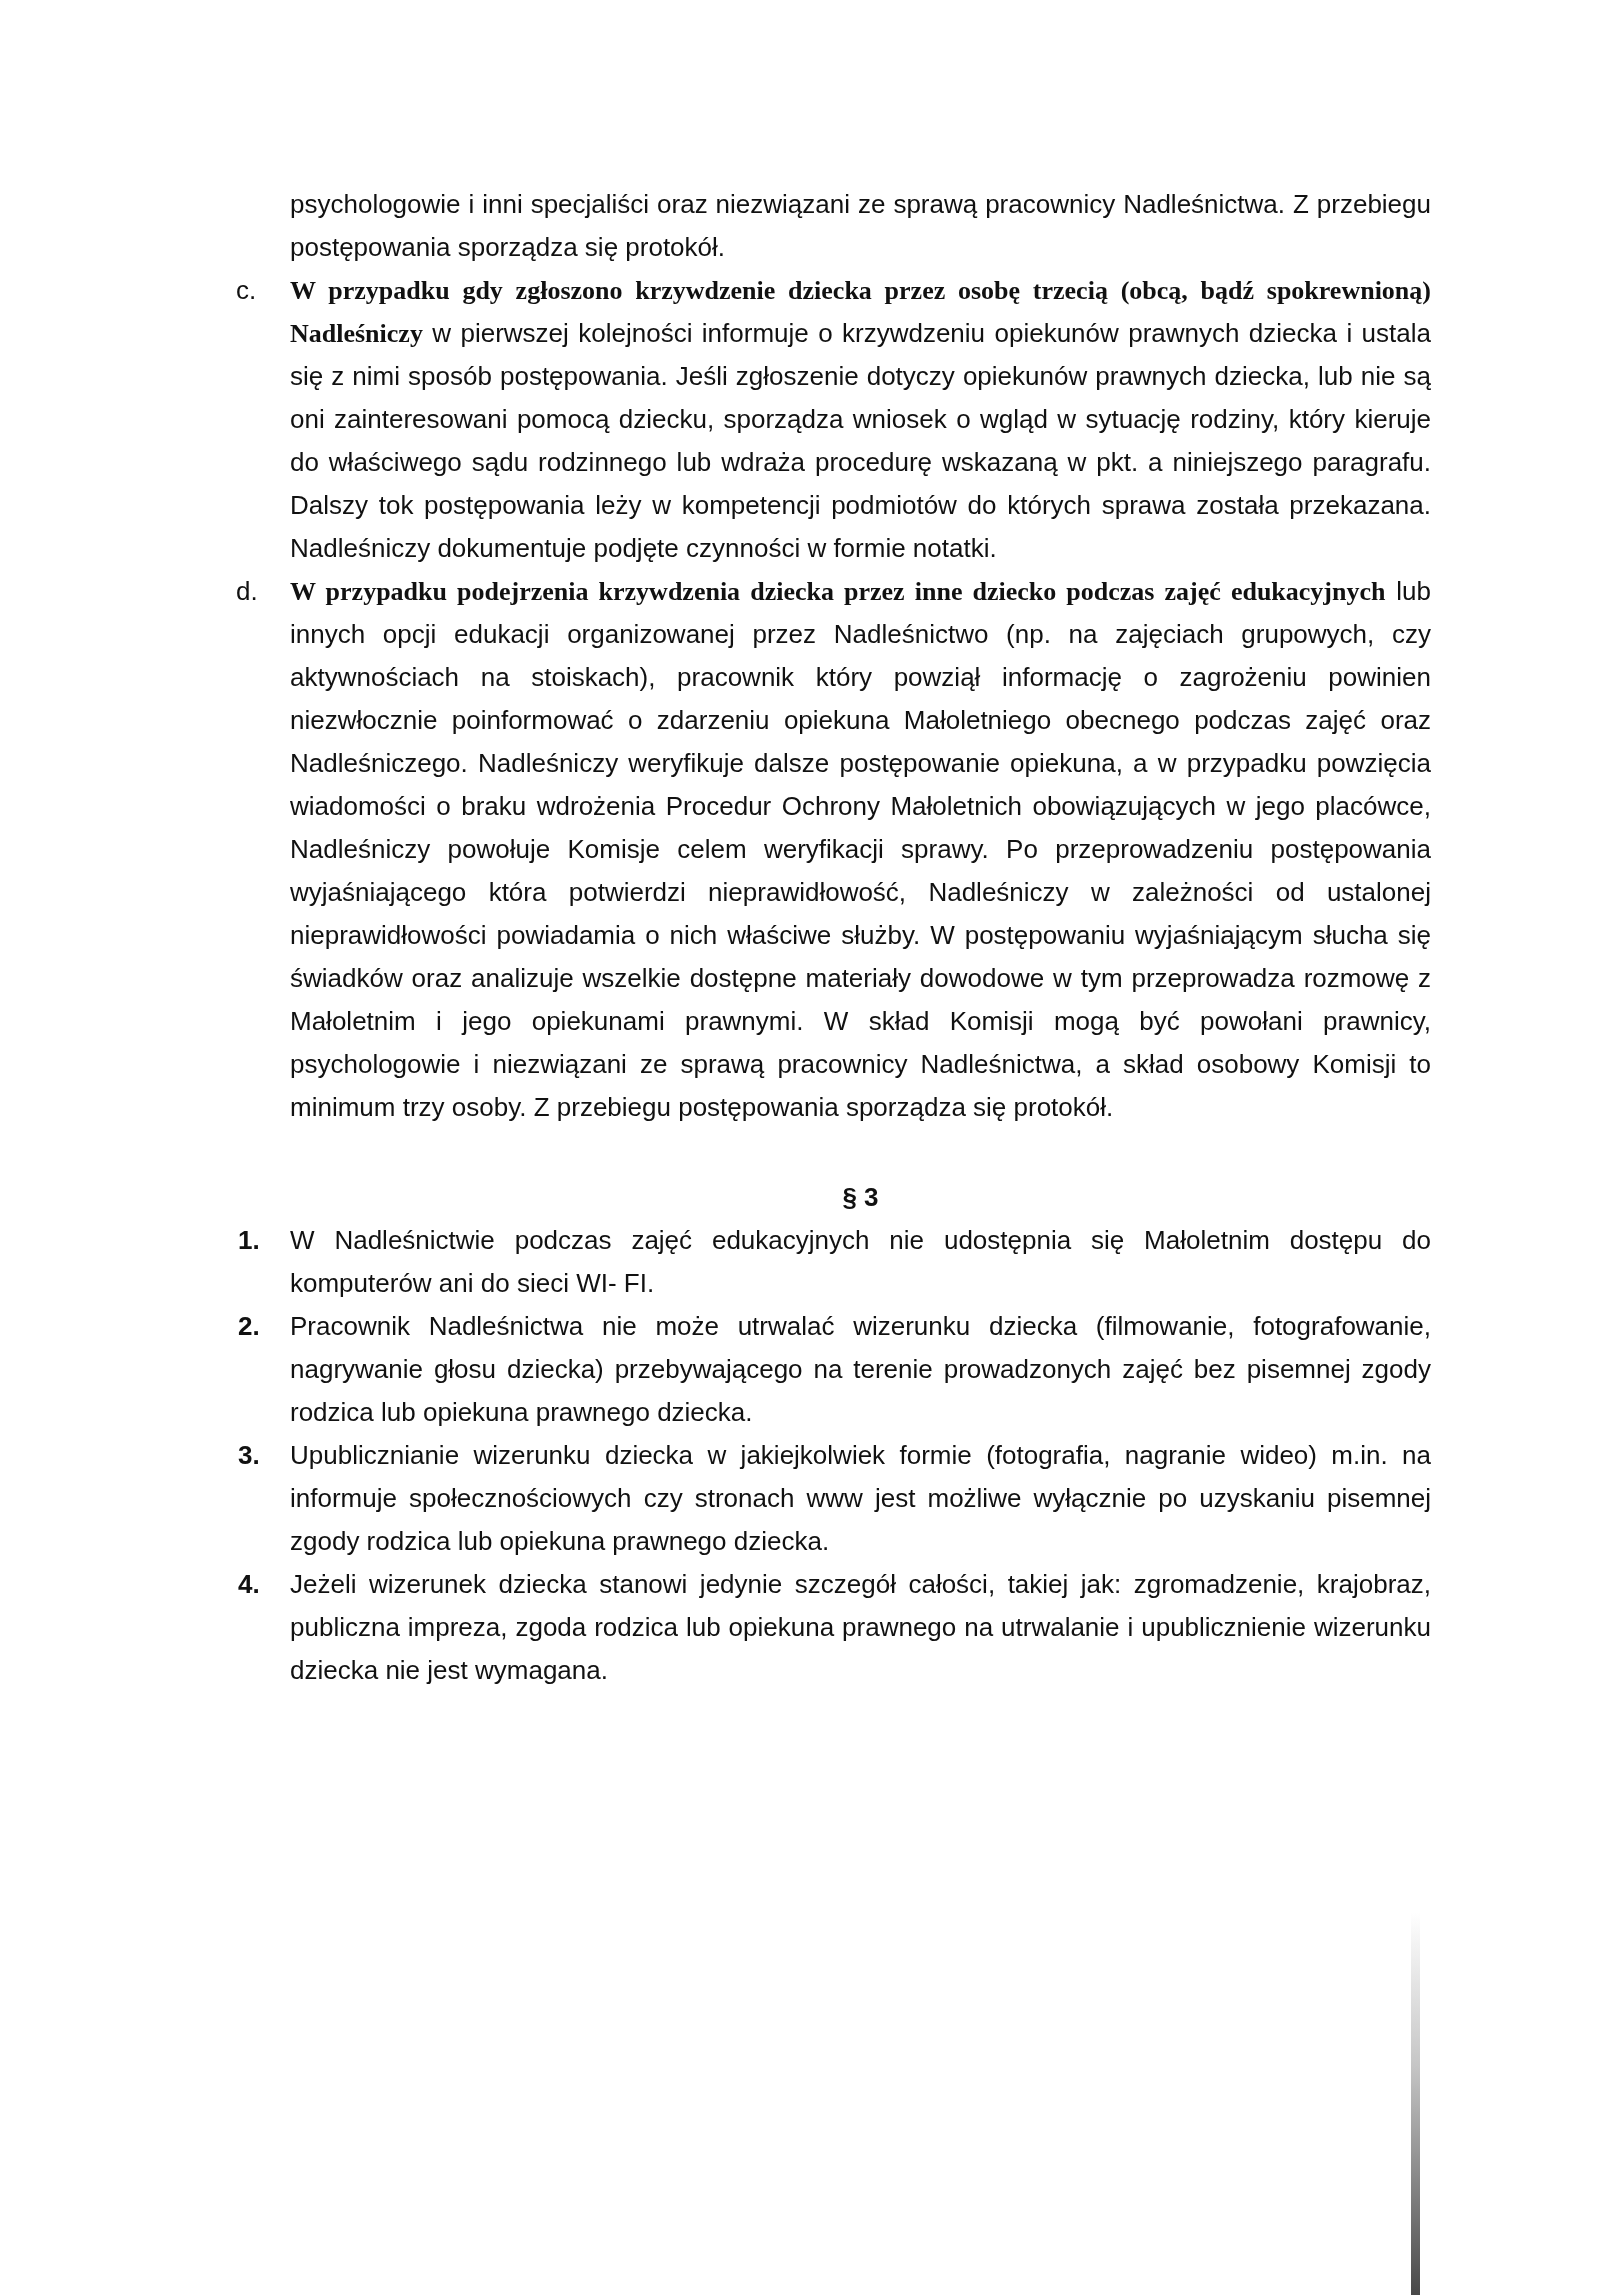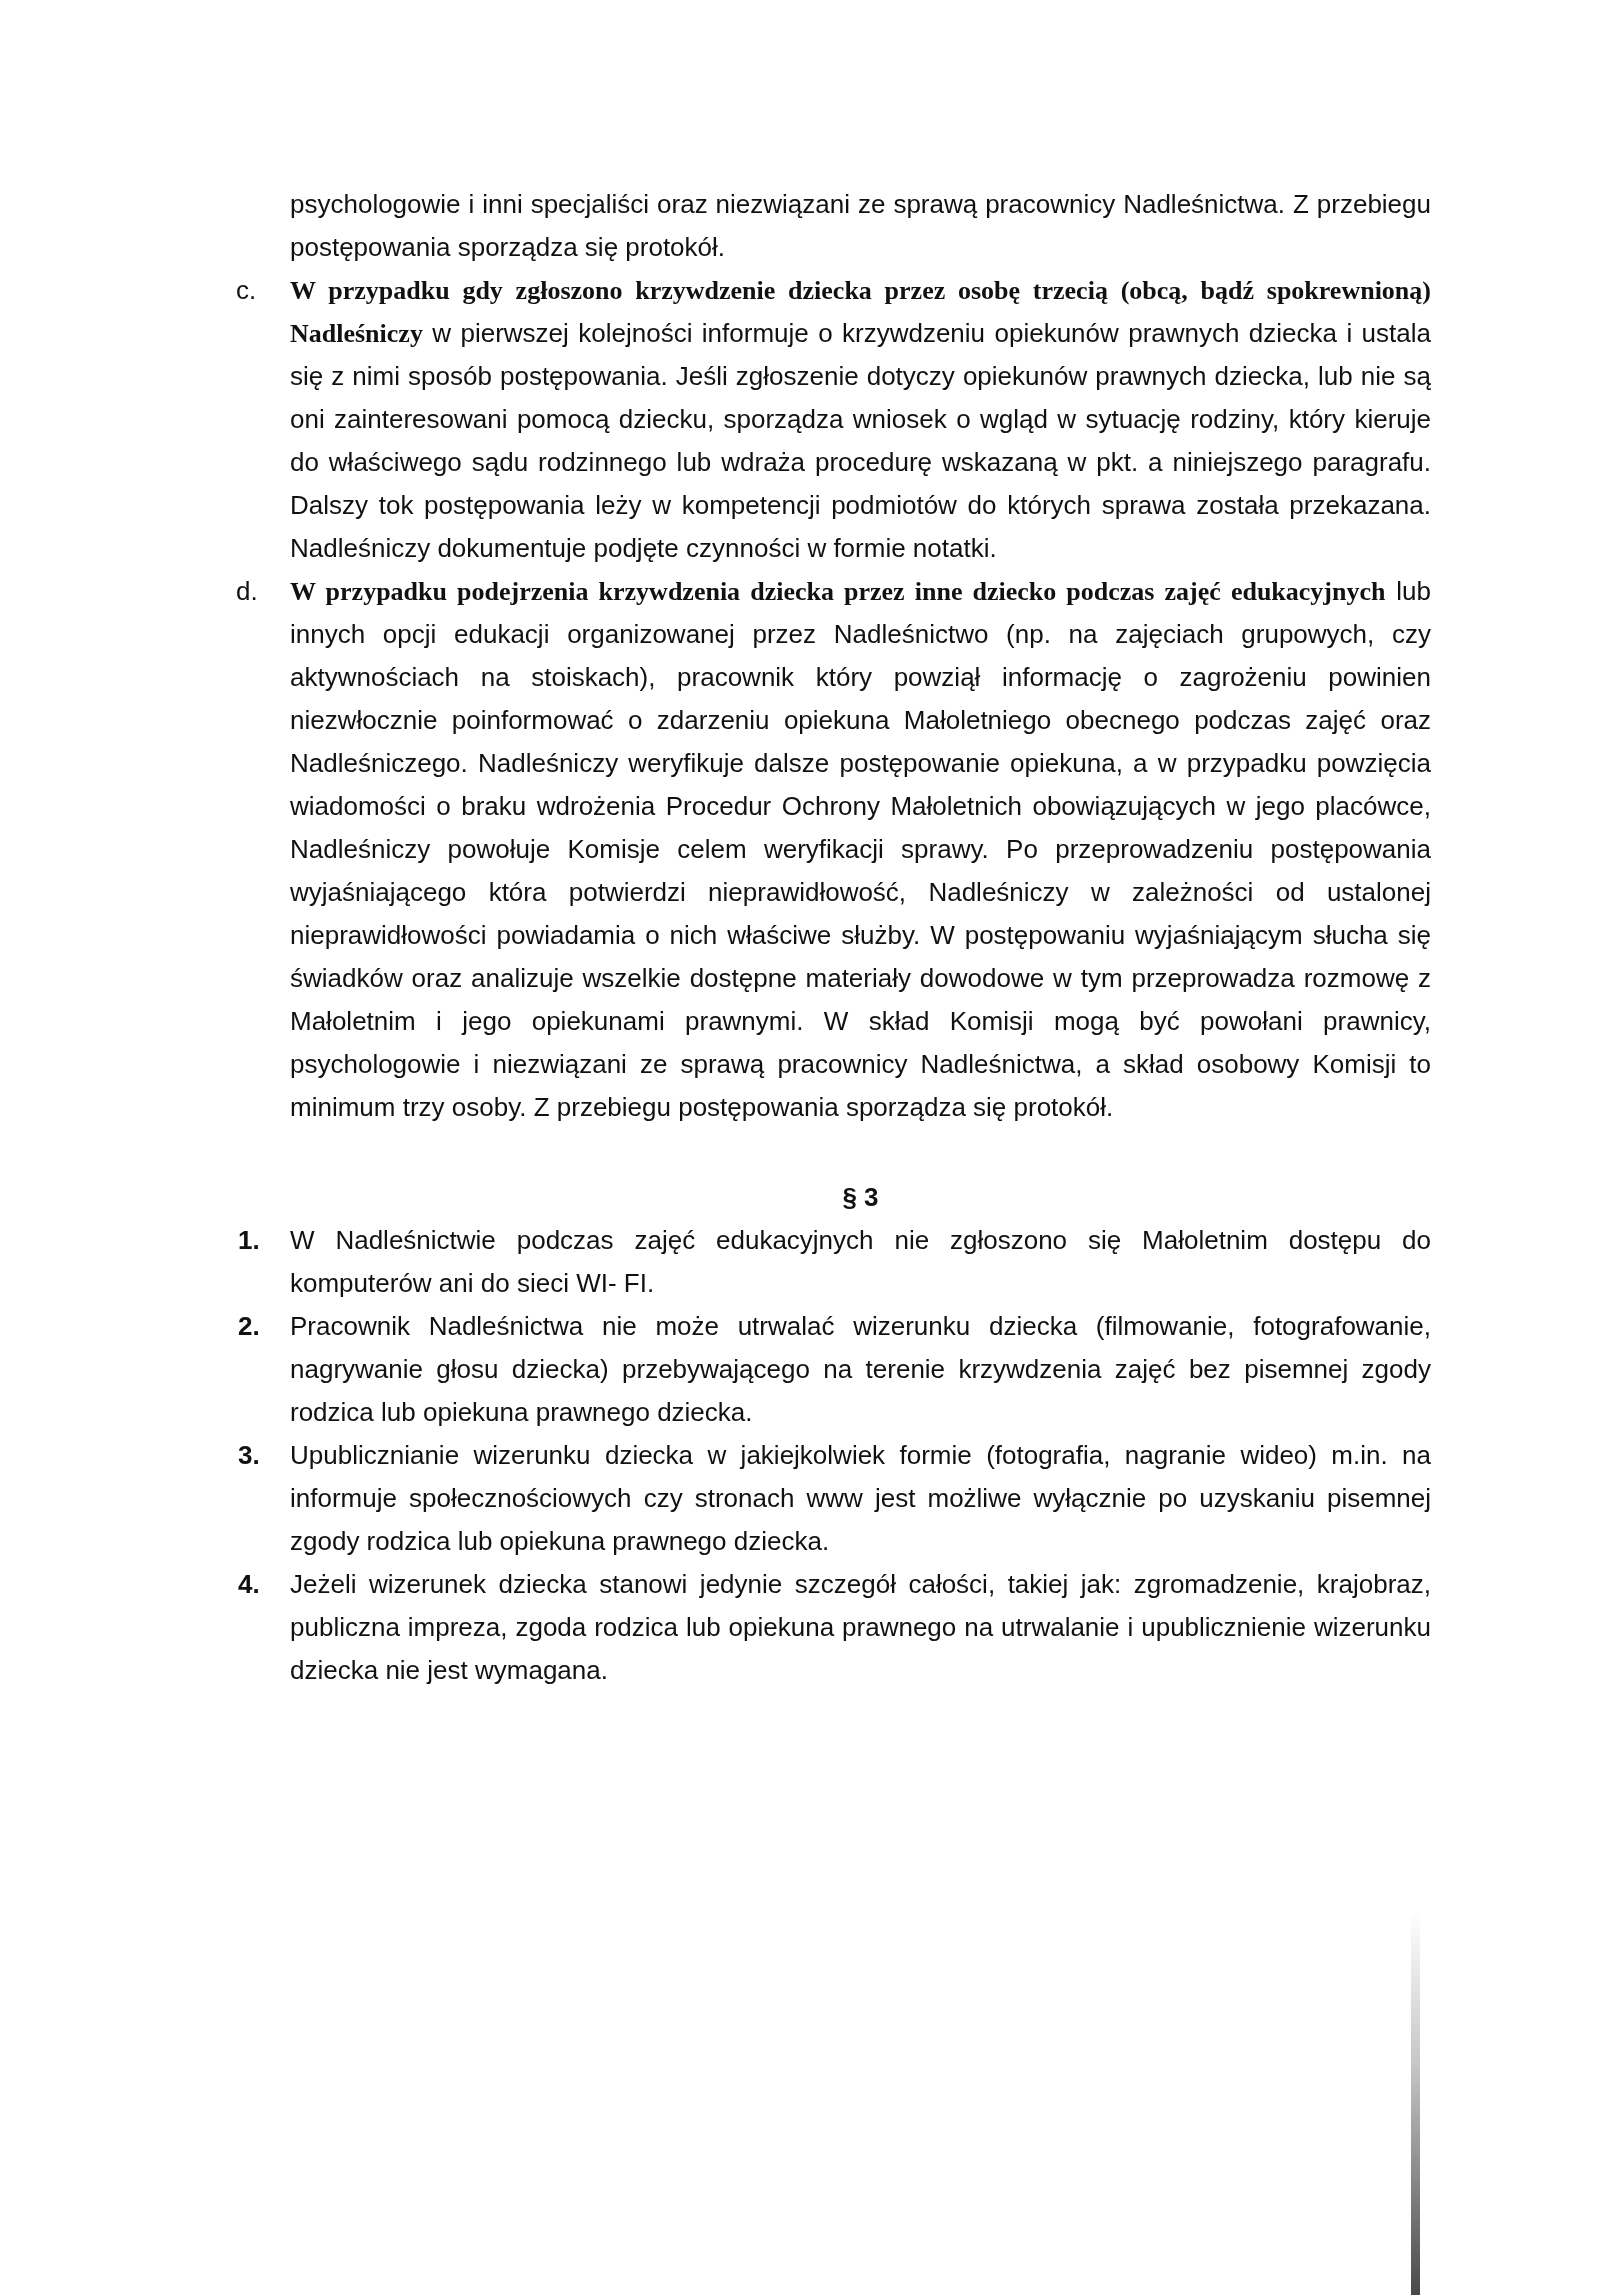--- a/index.html
+++ b/index.html
@@ -45,25 +45,25 @@
     <div class="item">
       <span class="marker">d.</span>
       <p class="para"><b>W przypadku podejrzenia krzywdzenia dziecka przez inne dziecko podczas zajęć edukacyjnych</b><span> lub innych opcji edukacji organizowanej przez Nadleśnictwo (np. na zajęciach grupowych, czy aktywnościach na stoiskach), pracownik który powziął informację o zagrożeniu powinien niezwłocznie poinformować o zdarzeniu opiekuna Małoletniego obecnego podczas zajęć oraz Nadleśniczego. Nadleśniczy weryfikuje dalsze postępowanie opiekuna, a w przypadku powzięcia wiadomości o braku wdrożenia Procedur Ochrony Małoletnich obowiązujących w jego placówce, Nadleśniczy powołuje Komisje celem weryfikacji sprawy. Po przeprowadzeniu postępowania wyjaśniającego która potwierdzi nieprawidłowość, Nadleśniczy w zależności od ustalonej nieprawidłowości powiadamia o nich właściwe służby. W postępowaniu wyjaśniającym słucha się świadków oraz analizuje wszelkie dostępne materiały dowodowe w tym przeprowadza rozmowę z Małoletnim i jego opiekunami prawnymi. W skład Komisji mogą być powołani prawnicy, psychologowie i niezwiązani ze sprawą pracownicy Nadleśnictwa, a skład osobowy Komisji to minimum trzy osoby. Z przebiegu postępowania sporządza się protokół.</span></p>
     </div>
 
     <p class="section-head sec-num">§ 3</p>
 
     <div class="numlist">
       <div class="item">
         <span class="marker bold">1.</span>
-        <p class="para">W Nadleśnictwie podczas zajęć edukacyjnych nie zgłoszono się Małoletnim dostępu do komputerów ani do sieci WI- FI.</p>
+        <p class="para">W Nadleśnictwie podczas zajęć edukacyjnych nie udostępnia się Małoletnim dostępu do komputerów ani do sieci WI- FI.</p>
       </div>
       <div class="item">
         <span class="marker bold">2.</span>
-        <p class="para">Pracownik Nadleśnictwa nie może utrwalać wizerunku dziecka (filmowanie, fotografowanie, nagrywanie głosu dziecka) przebywającego na terenie krzywdzenia zajęć bez pisemnej zgody rodzica lub opiekuna prawnego dziecka.</p>
+        <p class="para">Pracownik Nadleśnictwa nie może utrwalać wizerunku dziecka (filmowanie, fotografowanie, nagrywanie głosu dziecka) przebywającego na terenie prowadzonych zajęć bez pisemnej zgody rodzica lub opiekuna prawnego dziecka.</p>
       </div>
       <div class="item">
         <span class="marker bold">3.</span>
         <p class="para"> Upublicznianie wizerunku dziecka w jakiejkolwiek formie (fotografia, nagranie wideo) m.in. na informuje społecznościowych czy stronach www jest możliwe wyłącznie po uzyskaniu pisemnej zgody rodzica lub opiekuna prawnego dziecka.</p>
       </div>
       <div class="item">
         <span class="marker bold">4.</span>
         <p class="para">Jeżeli wizerunek dziecka stanowi jedynie szczegół całości, takiej jak: zgromadzenie, krajobraz, publiczna impreza, zgoda rodzica lub opiekuna prawnego na utrwalanie i upublicznienie wizerunku dziecka nie jest wymagana.</p>
       </div>
     </div>

